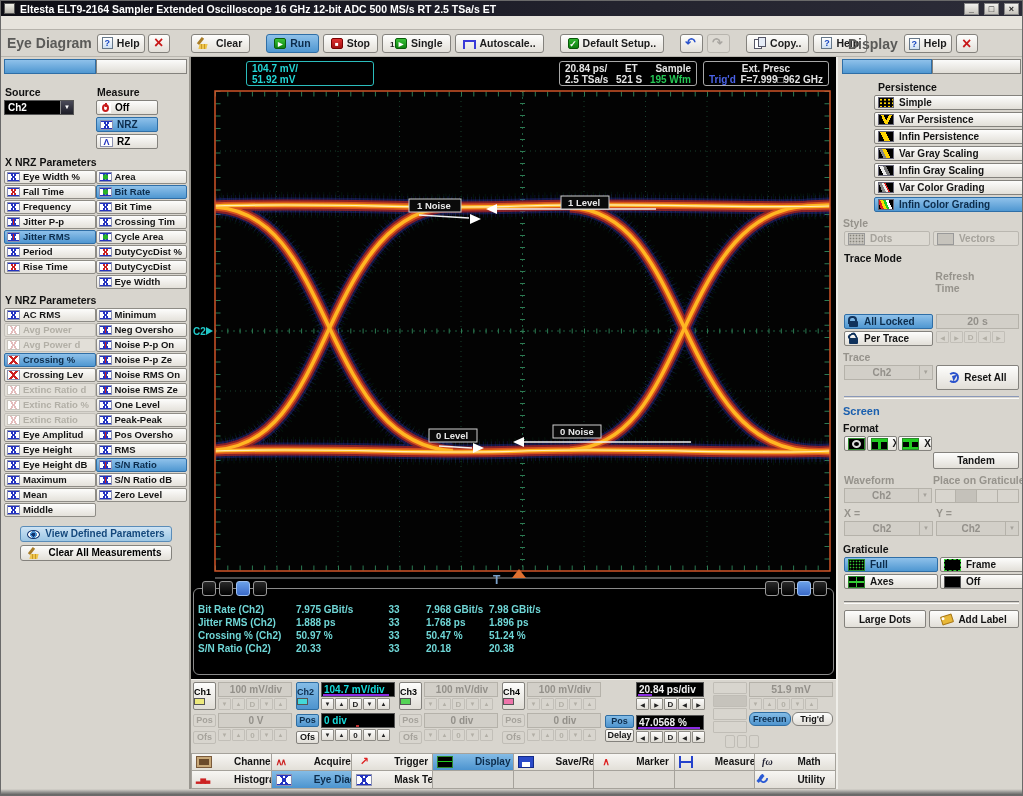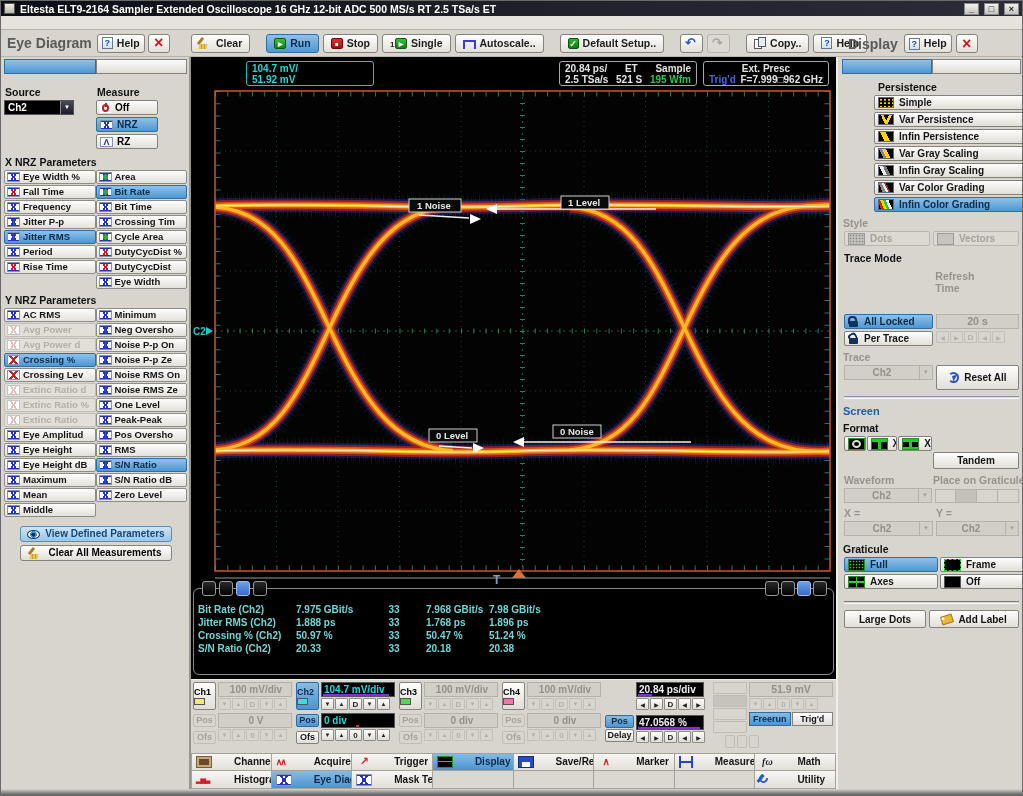--- a/index.html
+++ b/index.html
@@ -224,21 +224,21 @@
 .tb-disp .bar2{position:absolute;left:1px;bottom:0;height:2px;background:#8a2be2}
 .pillar{height:13px;border:1px solid #84827d;border-radius:2px;background:linear-gradient(#fdfdfc,#e0ddd6);font:bold 9px/11px "Liberation Sans",sans-serif;text-align:center;color:#141414}
 .pillar.sel{background:linear-gradient(#84bce6,#4e94ce);border-color:#2e6da2;color:#0c2c4c}
 .trig-block{position:absolute;left:522px;top:2px;width:120px}
 .trig-top{display:flex;gap:2px}
 .tsrc-col{width:34px;display:flex;flex-direction:column;gap:1px}
 .tsrc{height:12px;border:1px solid #c0bdb6;background:#d8d5ce;color:#a5a29b;font:bold 9px/10px "Liberation Sans",sans-serif;text-align:center;border-radius:1px}
 .tsrc.dp{background:#c6c3bc}
 .trig-right{width:84px}
 .fr-row{display:flex;gap:1px;margin-top:2px}
-.frbtn{flex:1;height:14px;border:1px solid #84827d;border-radius:0;background:linear-gradient(#fdfdfc,#e0ddd6);font:bold 9px/12px "Liberation Sans",sans-serif;text-align:center;color:#141414;white-space:nowrap}
+.frbtn{flex:1;height:14px;border:1px solid #84827d;border-radius:6px;background:linear-gradient(#fdfdfc,#e0ddd6);font:bold 9px/12px "Liberation Sans",sans-serif;text-align:center;color:#141414;white-space:nowrap}
 .frbtn.sel{background:linear-gradient(#84bce6,#4e94ce);border-color:#2e6da2;color:#0c2c4c}
 .slope-row{display:flex;gap:2px;margin-top:2px;margin-left:12px}
 .slbtn{height:13px;padding:0 4px;border:1px solid #c0bdb6;background:#d8d5ce;color:#a5a29b;font:bold 9px/11px "Liberation Sans",sans-serif;border-radius:2px;white-space:nowrap}
 
 #bottom-tabs{position:absolute;left:190px;top:752px;width:645px;height:36px;background:#d8d5ce}
 .btrow{display:grid;grid-template-columns:repeat(8,1fr);height:18px}
 .btab{display:flex;align-items:center;gap:22px;padding-left:4px;background:linear-gradient(#f7f6f3,#e2dfd8);border:1px solid #a5a29b;border-left:none;font:bold 10px/14px "Liberation Sans",sans-serif;color:#141414;overflow:hidden;white-space:nowrap}
 .btrow .btab:first-child{border-left:1px solid #a5a29b}
 .btrow:nth-of-type(2) .btab{border-top:none}
 .btab.sel{background:linear-gradient(#84bce6,#4c94cf);color:#0c2c4c}

